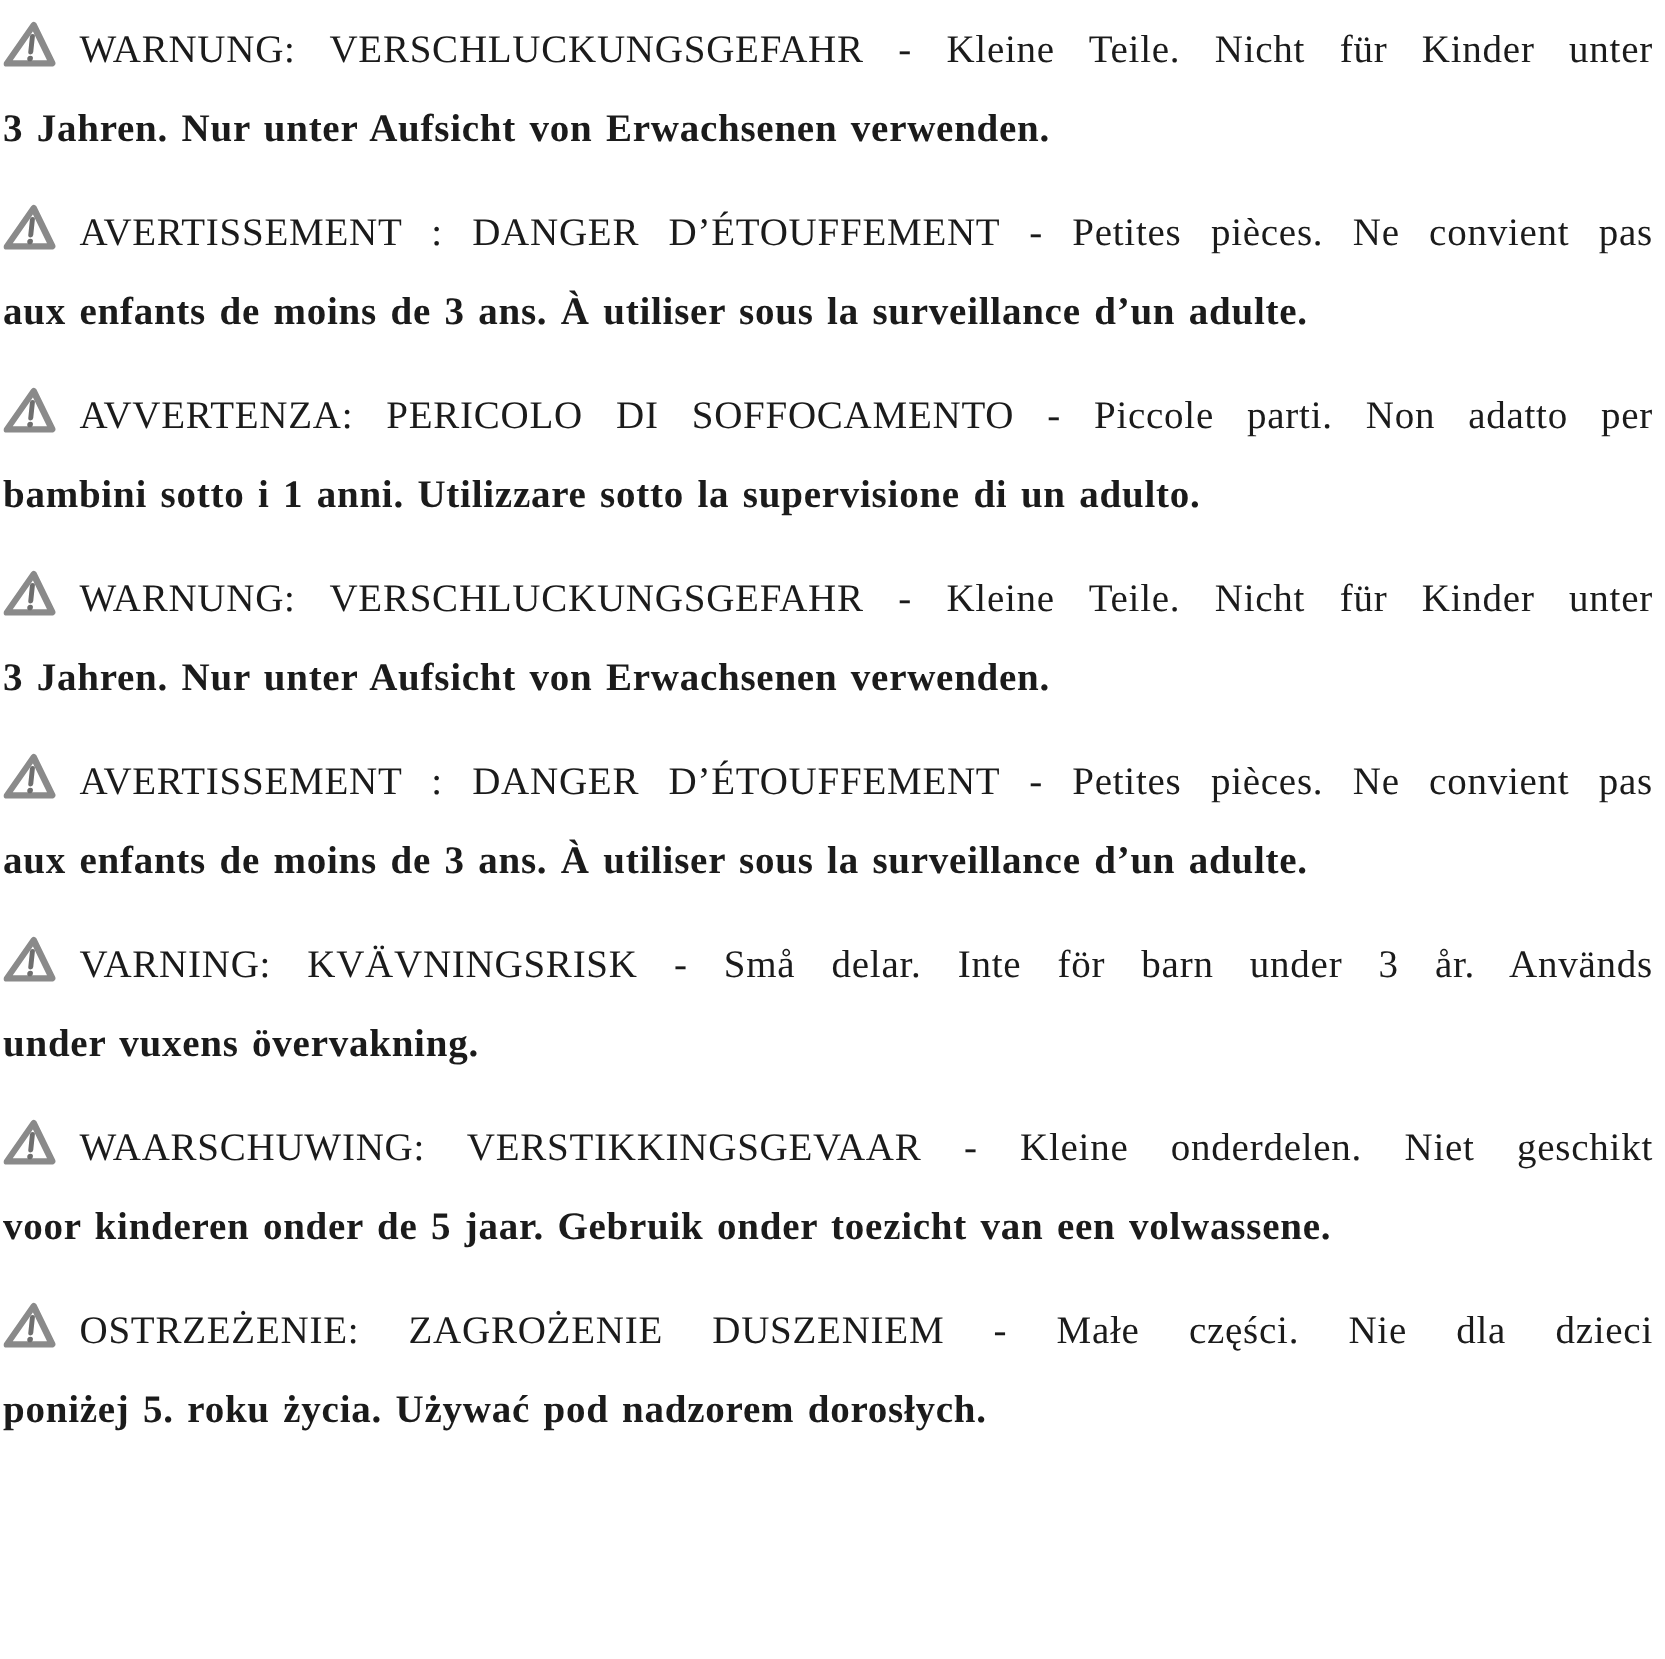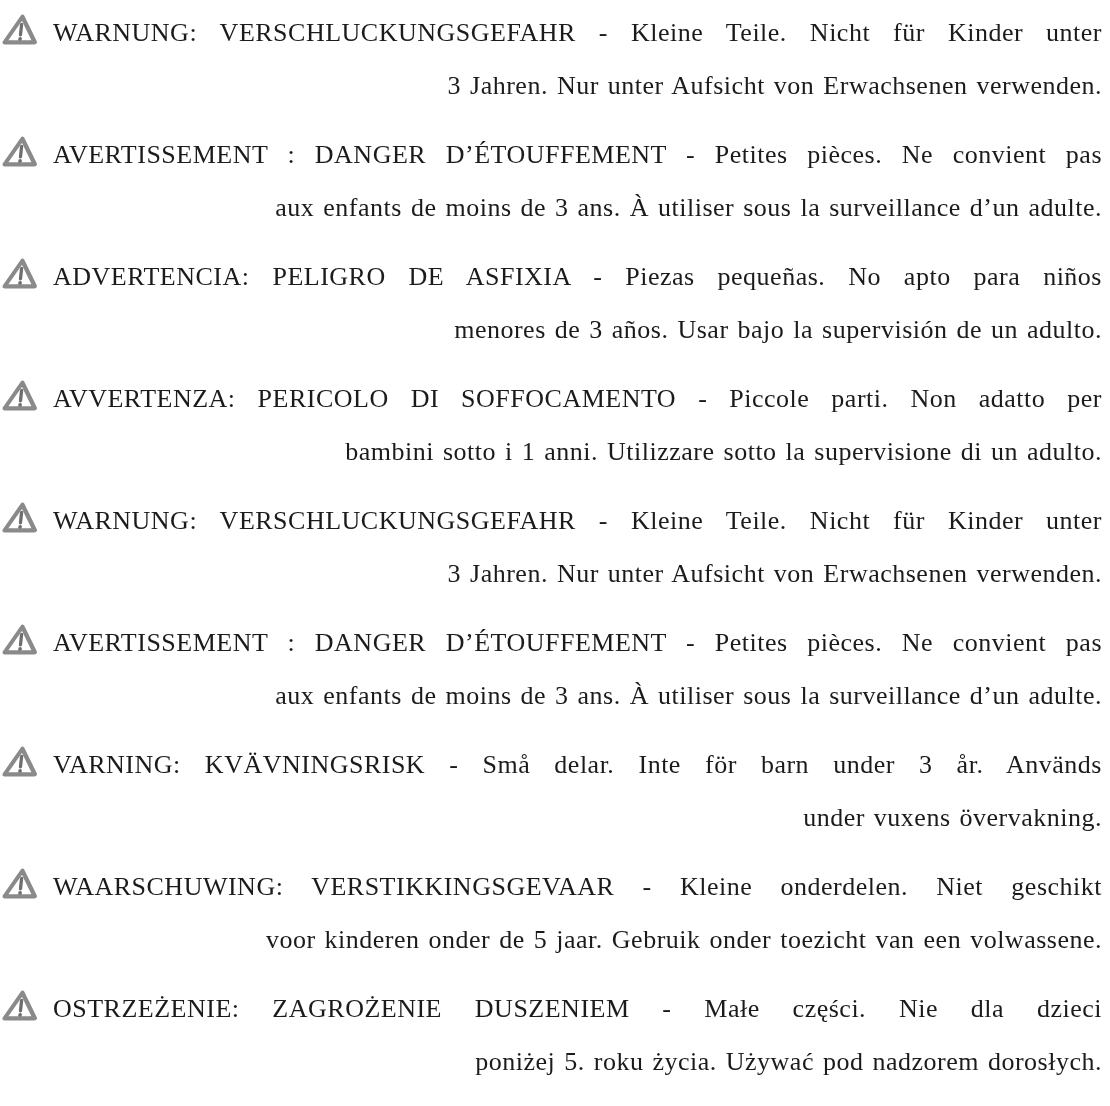--- a/index.html
+++ b/index.html
@@ -28,21 +28,22 @@
     letter-spacing: 0.5px;
     word-spacing: 2px;
     overflow: hidden;
   }
   .line-first {
     text-align: justify;
     text-align-last: justify;
     text-justify: inter-word;
   }
   .line-second {
-    text-align: right;
+    text-align: left;
+    font-weight: bold;
   }
   .warn-icon {
     display: inline-block;
     vertical-align: -6px;
     margin-right: 13px;
     transform: skewX(-6deg);
     line-height: 0;
   }
   .warn-icon svg { display: block; }
 </style>
@@ -62,28 +63,20 @@
 
   <div class="para">
     <div class="line line-first"><span class="warn-icon"><svg viewBox="0 0 40 36" width="38" height="34" aria-hidden="true">
             <path d="M20 4 L36 31 H4 Z" fill="none" stroke="#8a8a8a" stroke-width="4.5" stroke-linejoin="round"></path>
             <line x1="20" y1="12" x2="20" y2="23" stroke="#6e6e6e" stroke-width="3.5" stroke-linecap="round"></line>
             <circle cx="20" cy="27.5" r="2" fill="#6e6e6e"></circle>
           </svg></span><span>AVERTISSEMENT : DANGER D’ÉTOUFFEMENT - Petites pièces. Ne convient pas</span></div>
     <div class="line line-second">aux enfants de moins de 3 ans. À utiliser sous la surveillance d’un adulte.</div>
   </div>
 
-  <div class="para">
-    <div class="line line-first"><span class="warn-icon"><svg viewBox="0 0 40 36" width="38" height="34" aria-hidden="true">
-            <path d="M20 4 L36 31 H4 Z" fill="none" stroke="#8a8a8a" stroke-width="4.5" stroke-linejoin="round"></path>
-            <line x1="20" y1="12" x2="20" y2="23" stroke="#6e6e6e" stroke-width="3.5" stroke-linecap="round"></line>
-            <circle cx="20" cy="27.5" r="2" fill="#6e6e6e"></circle>
-          </svg></span><span>ADVERTENCIA: PELIGRO DE ASFIXIA - Piezas pequeñas. No apto para niños</span></div>
-    <div class="line line-second">menores de 3 años. Usar bajo la supervisión de un adulto.</div>
-  </div>
 
   <div class="para">
     <div class="line line-first"><span class="warn-icon"><svg viewBox="0 0 40 36" width="38" height="34" aria-hidden="true">
             <path d="M20 4 L36 31 H4 Z" fill="none" stroke="#8a8a8a" stroke-width="4.5" stroke-linejoin="round"></path>
             <line x1="20" y1="12" x2="20" y2="23" stroke="#6e6e6e" stroke-width="3.5" stroke-linecap="round"></line>
             <circle cx="20" cy="27.5" r="2" fill="#6e6e6e"></circle>
           </svg></span><span>AVVERTENZA: PERICOLO DI SOFFOCAMENTO - Piccole parti. Non adatto per</span></div>
     <div class="line line-second">bambini sotto i 1 anni. Utilizzare sotto la supervisione di un adulto.</div>
   </div>
 

